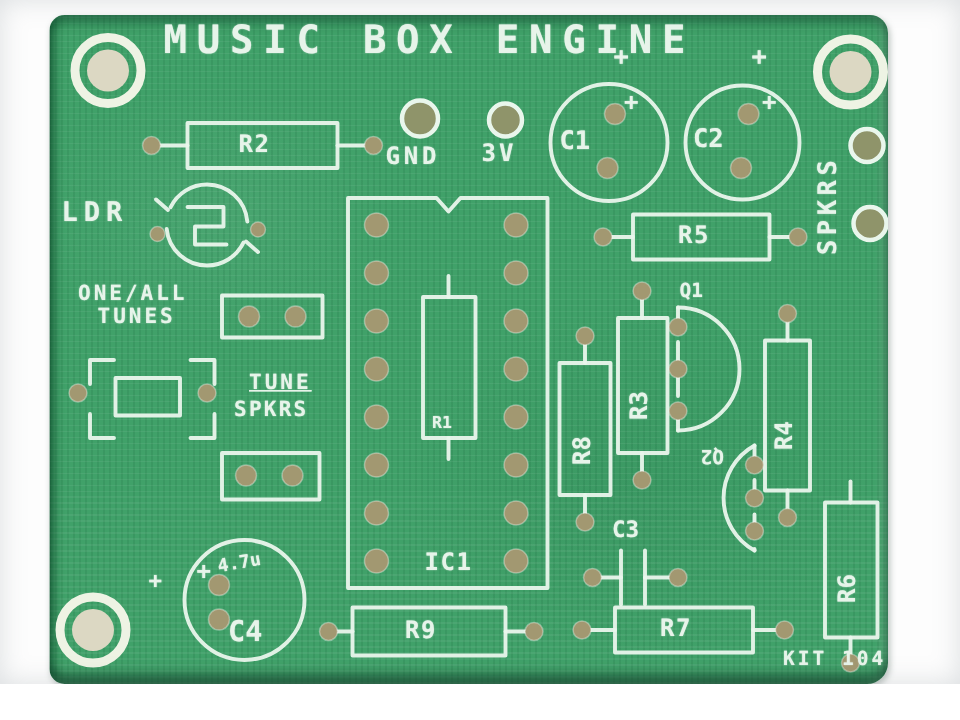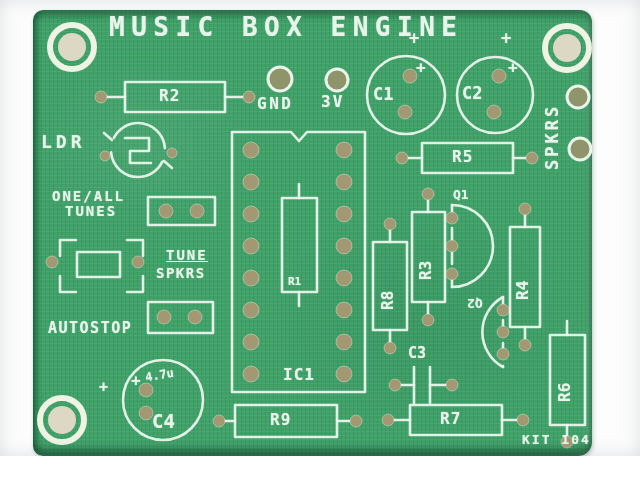--- a/index.html
+++ b/index.html
@@ -236,21 +236,20 @@
     <div class="lbl" style="left:419px;top:139px;font-size:16px;letter-spacing:1px;">R5</div>
 
     <div class="lbl" style="left:8px;top:123px;font-size:18px;letter-spacing:4px;">LDR</div>
 
     <div class="lbl" style="left:19px;top:179px;font-size:14px;letter-spacing:2px;">ONE/ALL</div>
     <div class="lbl" style="left:32px;top:194px;font-size:14px;letter-spacing:2px;">TUNES</div>
 
     <div class="lbl" style="left:133px;top:238px;font-size:14px;letter-spacing:2px;text-decoration:underline;">TUNE</div>
     <div class="lbl" style="left:123px;top:256px;font-size:14px;letter-spacing:1.5px;">SPKRS</div>
 
-    <div class="lbl" style="left:15px;top:311px;font-size:15px;letter-spacing:1.5px;">AUTOSTOP</div>
 
     <div class="lbl" style="left:255px;top:253px;font-size:11px;margin-top:13px;">R1</div>
     <div class="lbl" style="left:250px;top:357px;font-size:16px;letter-spacing:1px;">IC1</div>
 
     <div class="lbl rot" style="left:347px;top:300px;font-size:16px;">R8</div>
     <div class="lbl rot" style="left:385px;top:270px;font-size:16px;">R3</div>
     <div class="lbl rot" style="left:482px;top:290px;font-size:16px;">R4</div>
     <div class="lbl rot" style="left:524px;top:392px;font-size:16px;">R6</div>
 
     <div class="lbl" style="left:420px;top:178px;font-size:13px;">Q1</div>

